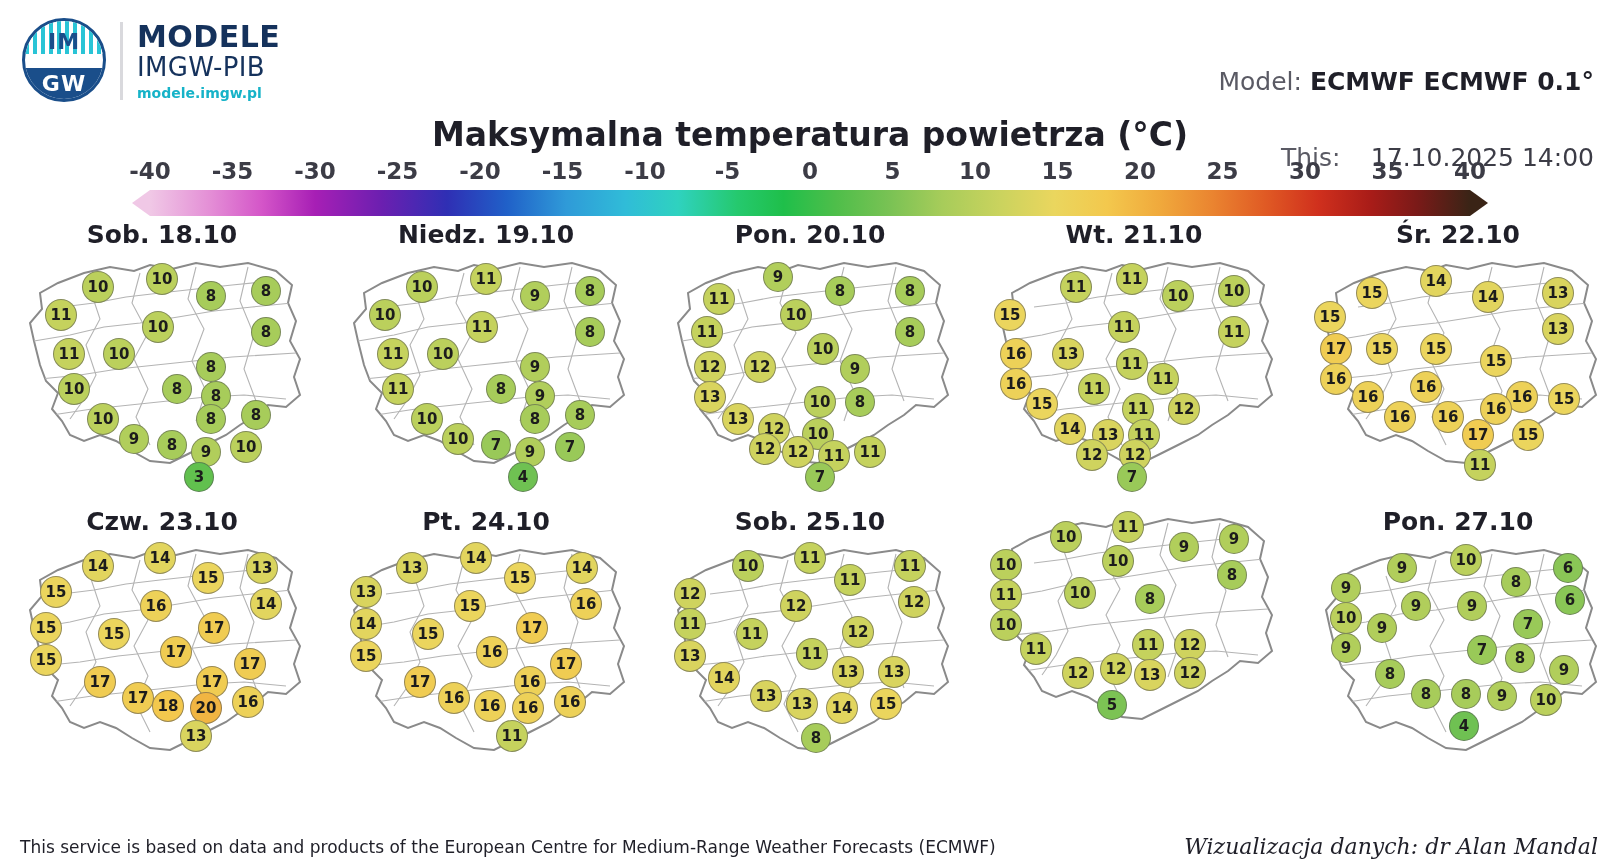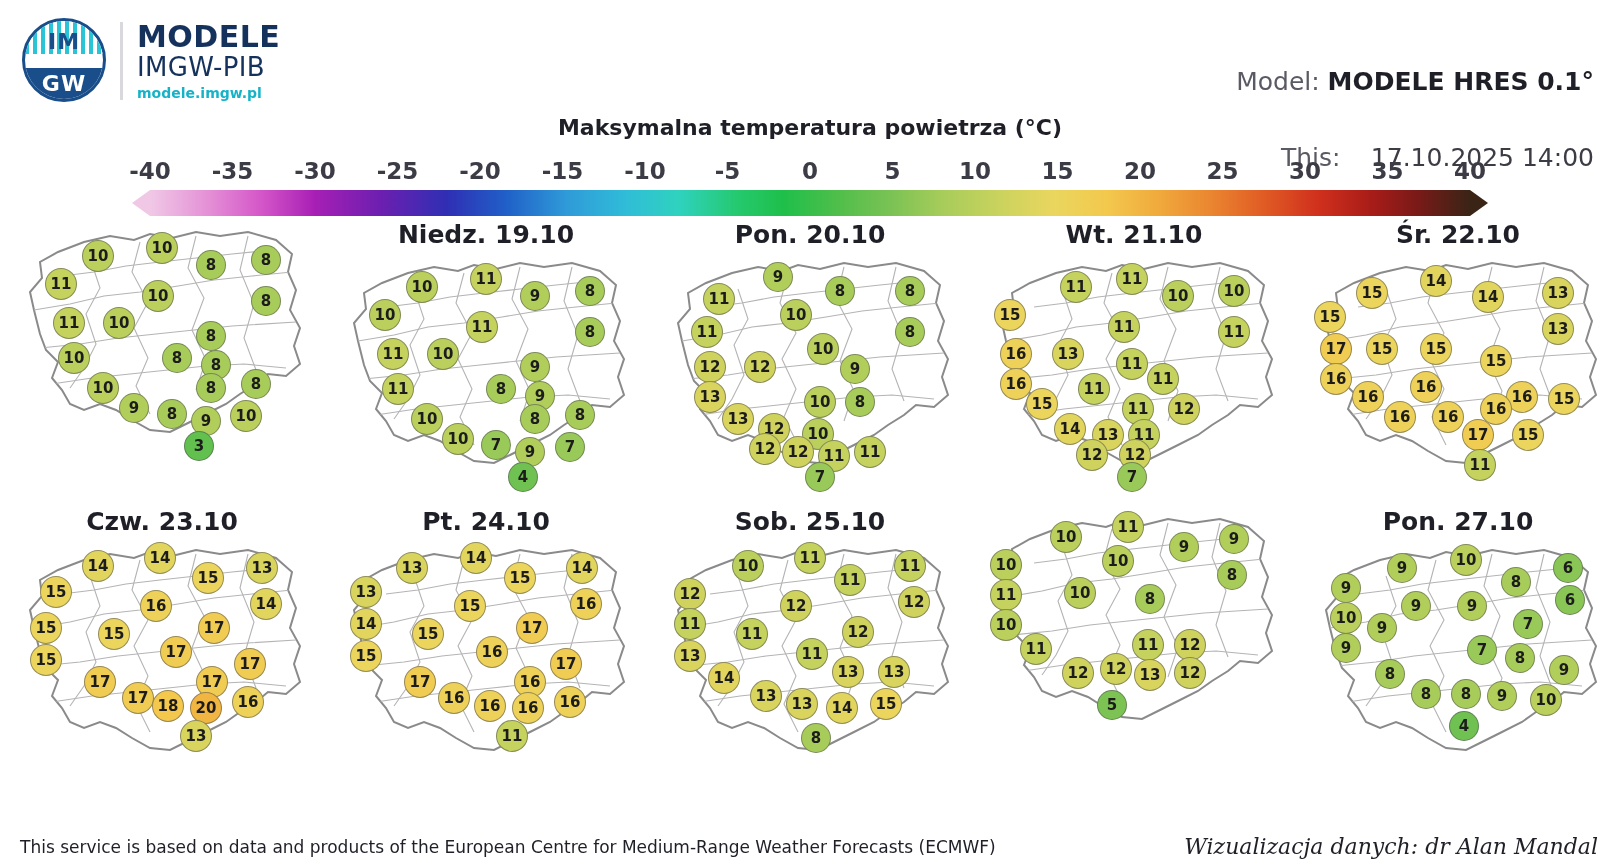--- a/index.html
+++ b/index.html
@@ -29,21 +29,21 @@
   #logo-text .l3{font-size:14px;color:#16b3c8;font-weight:bold;margin-top:4px;}
   #model-info{position:absolute;right:26px;top:24px;text-align:right;font-size:25px;color:#3c3c46;line-height:1.38;}
   #model-info .lbl{color:#5a5a64;}
   #model-info .val{font-weight:bold;color:#1f1f28;}
   #model-info .val-plain{color:#3c3c46;}
   #model-info .row{white-space:nowrap;}
   #model-info .row span.lbl{display:inline-block;min-width:82px;text-align:left;margin-top:41px;}
 
   
   #chart-title{position:absolute;left:0;top:115px;width:1620px;text-align:center;
-      font-size:22px;font-weight:bold;color:#1f1f28;}
+      font-size:33px;font-weight:bold;color:#1f1f28;}
   #colorbar-wrap{position:absolute;left:150px;top:158px;width:1320px;}
   #colorbar-ticks{position:relative;height:30px;}
   #colorbar-ticks .tk{position:absolute;top:0;transform:translateX(-50%);
       font-size:23px;font-weight:bold;color:#3c3c46;}
   #colorbar{position:relative;height:26px;margin-top:2px;}
   #cb-gradient{position:absolute;left:0;top:0;width:100%;height:26px;}
   #cb-left-arrow{position:absolute;left:-18px;top:0;width:0;height:0;
       border-top:13px solid transparent;border-bottom:13px solid transparent;}
   #cb-right-arrow{position:absolute;right:-18px;top:0;width:0;height:0;
       border-top:13px solid transparent;border-bottom:13px solid transparent;}
@@ -81,21 +81,21 @@
     <div id="logo-text">
       <div class="l1">MODELE</div>
       <div class="l2">IMGW-PIB</div>
       <div class="l3">modele.imgw.pl</div>
     </div>
   </div>
 
   <div id="model-info">
     <div class="row">
       <span class="lbl">Model:</span>
-      <span class="val">MODELE HRES 0.1°</span>
+      <span class="val">ECMWF ECMWF 0.1°</span>
     </div>
     <div class="row">
       <span class="lbl">This:</span>
       <span class="val-plain">17.10.2025 14:00</span>
     </div>
   </div>
 </div>
 
 <div id="chart-title">Maksymalna temperatura powietrza (°C)</div>
 
@@ -122,20 +122,21 @@
   <div id="colorbar">
     <div id="cb-left-arrow" style="border-right: 18px solid rgb(240, 200, 230);"></div>
     <div id="cb-gradient" style="background: linear-gradient(to right, rgb(240, 200, 230) 0%, rgb(228, 143, 214) 4.5%, rgb(212, 85, 200) 8.5%, rgb(167, 31, 181) 12.5%, rgb(108, 31, 176) 17.5%, rgb(47, 47, 180) 22.5%, rgb(32, 96, 200) 27%, rgb(47, 154, 216) 31.5%, rgb(48, 188, 216) 36%, rgb(47, 210, 191) 40%, rgb(37, 201, 110) 44.5%, rgb(31, 191, 74) 48%, rgb(79, 190, 74) 52%, rgb(121, 194, 84) 56%, rgb(167, 204, 90) 60%, rgb(203, 211, 94) 64.5%, rgb(234, 214, 94) 68.5%, rgb(243, 200, 77) 72.5%, rgb(240, 169, 60) 76.5%, rgb(234, 132, 48) 80.5%, rgb(224, 90, 36) 84.5%, rgb(208, 48, 29) 88.5%, rgb(168, 28, 24) 92.5%, rgb(122, 26, 24) 96%, rgb(58, 36, 22) 100%);"></div>
     <div id="cb-right-arrow" style="border-left: 18px solid rgb(58, 36, 22);"></div>
   </div>
 </div>
 
 <div id="maps-grid">
     <div class="map-row">
       <div class="map-cell">
+        <div class="map-day">Sob. 18.10</div>
         <div class="map-canvas">
           <svg width="324" height="250" viewBox="0 0 324 250">
             <path d="M34,92 L30,74 L42,60 L40,44 L58,34 L84,24 L110,18 L134,22 L150,16 L172,20 L196,14 L220,18 L248,14 L276,22 L292,36 L288,54 L296,72 L290,92 L300,110 L294,128 L300,146 L286,158 L268,156 L256,166 L240,176 L226,186 L206,196 L186,206 L170,214 L150,212 L132,202 L116,192 L100,186 L84,192 L70,186 L62,172 L52,160 L58,144 L46,132 L40,116 Z" fill="#ffffff" stroke="#8a8a8a" stroke-width="2"></path>
             <defs>
               <clipPath id="clip0_0">
                 <path d="M34,92 L30,74 L42,60 L40,44 L58,34 L84,24 L110,18 L134,22 L150,16 L172,20 L196,14 L220,18 L248,14 L276,22 L292,36 L288,54 L296,72 L290,92 L300,110 L294,128 L300,146 L286,158 L268,156 L256,166 L240,176 L226,186 L206,196 L186,206 L170,214 L150,212 L132,202 L116,192 L100,186 L84,192 L70,186 L62,172 L52,160 L58,144 L46,132 L40,116 Z"></path>
               </clipPath>
             </defs>
             <g clip-path="url(#clip0_0)">
               <path d="M90,40 L100,70 L86,96 L96,126 L84,150 L70,170" fill="none" stroke="#b4b4b4" stroke-width="1.1"></path>

